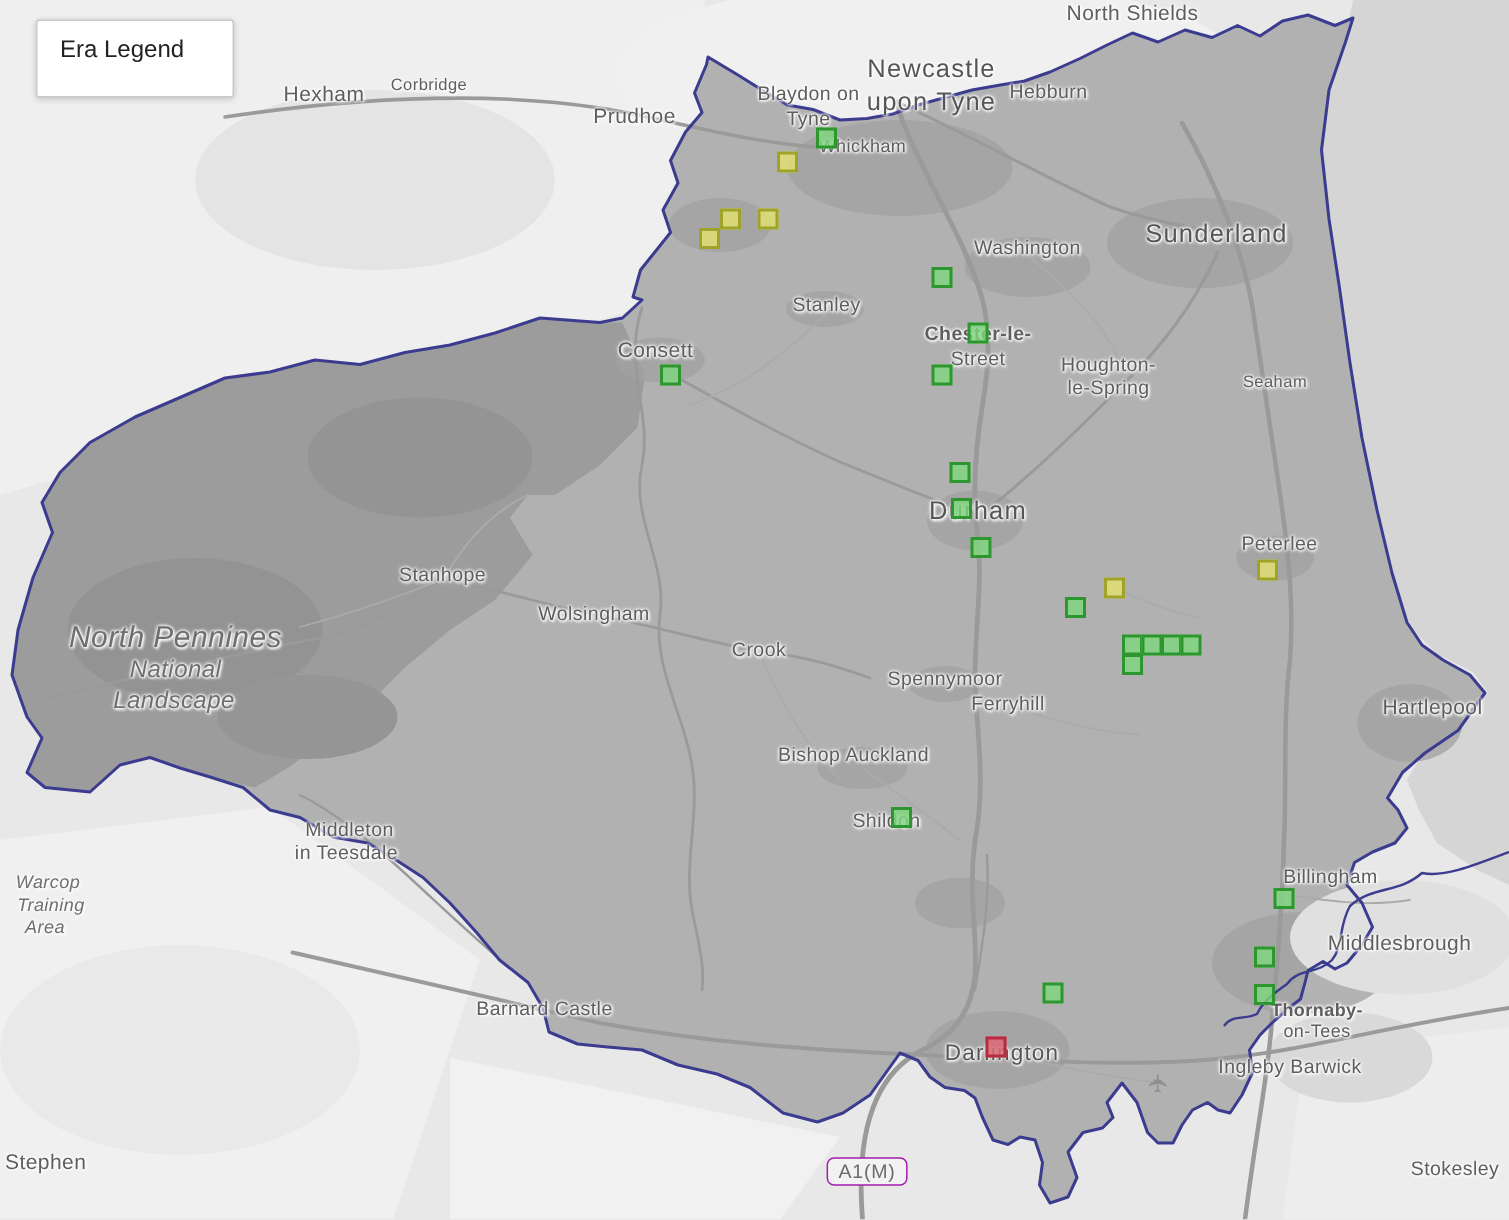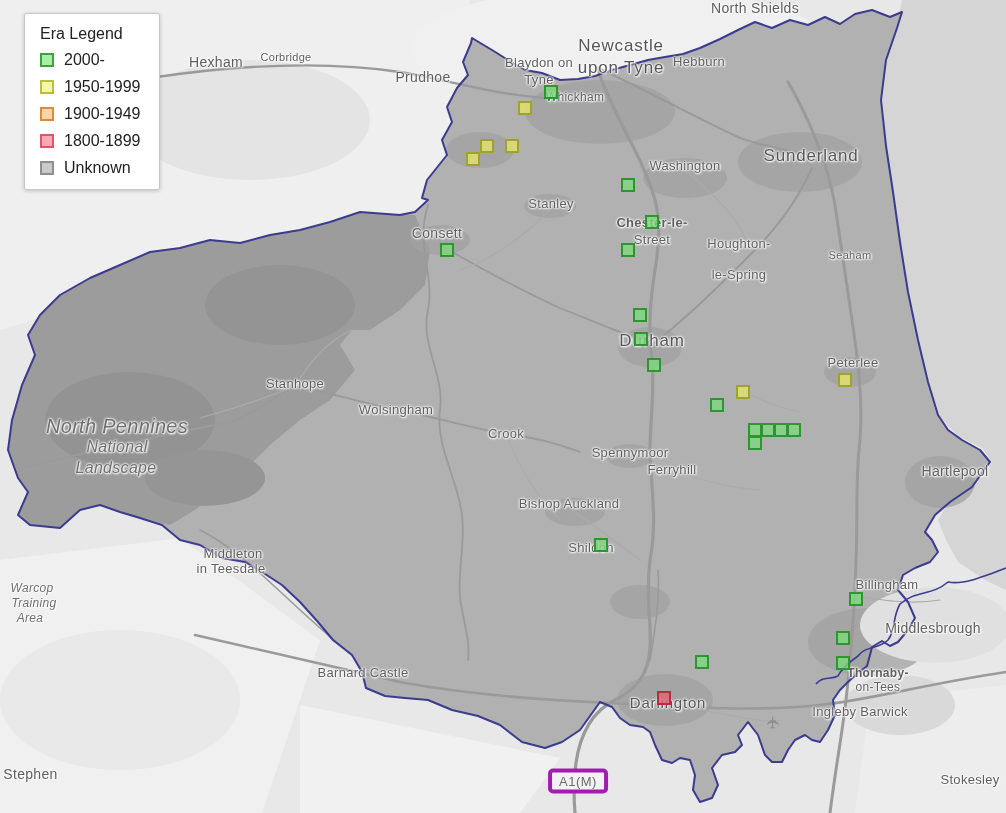--- a/index.html
+++ b/index.html
@@ -29,21 +29,21 @@
     box-shadow:0 1px 4px rgba(0,0,0,.2);
     padding:11px 18px 12px 15px;min-width:97px;
   }
   .legend-title{font-size:16px;color:#222;margin:0 0 9px 0;}
   .legend-row{display:flex;align-items:center;margin-bottom:11px;}
   .legend-row:last-child{margin-bottom:1px;}
   .legend-swatch{width:10px;height:10px;border:2px solid #000;margin-right:10px;flex:0 0 auto;}
   .legend-label{font-size:16px;color:#222;line-height:1;}
   .road-badge{
     position:absolute;transform:translate(-50%,-50%);z-index:3;
-    background:#f2f2f2;border:4px solid #a21caf;border-radius:5px;
+    background:#f2f2f2;border:1px solid #a21caf;border-radius:5px;
     color:#6b6b6b;font-size:13px;padding:1px 7px;letter-spacing:.5px;
   }
   .airplane{
     position:absolute;transform:translate(-50%,-50%) rotate(-90deg);z-index:2;
     color:#8f8f8f;font-size:17px;
   }
 </style>
 </head>
 <body>
 
@@ -131,21 +131,21 @@
       <div class="map-label" style="left: 539px; top: 62px; font-size: 13px;">Blaydon on</div>
       <div class="map-label" style="left: 539px; top: 79px; font-size: 13px;">Tyne</div>
       <div class="map-label" style="left: 575px; top: 97px; font-size: 12px;">Whickham</div>
       <div class="map-label big" style="left: 811px; top: 156px; font-size: 17px;">Sunderland</div>
       <div class="map-label" style="left: 685px; top: 165px; font-size: 13px;">Washington</div>
       <div class="map-label" style="left: 551px; top: 203px; font-size: 13px;">Stanley</div>
       <div class="map-label" style="left: 652px; top: 222px; font-size: 13px; font-weight: bold;">Chester-le-</div>
       <div class="map-label" style="left: 652px; top: 239px; font-size: 13px;">Street</div>
       <div class="map-label" style="left: 437px; top: 233px; font-size: 14px;">Consett</div>
       <div class="map-label" style="left: 739px; top: 243px; font-size: 13px;">Houghton-</div>
-      <div class="map-label" style="left: 739px; top: 258px; font-size: 13px; margin-top: 16px;">le-Spring</div>
+      <div class="map-label" style="left: 739px; top: 258px; font-size: 13px;">le-Spring</div>
       <div class="map-label" style="left: 850px; top: 255px; font-size: 11px;">Seaham</div>
       <div class="map-label big" style="left: 652px; top: 341px; font-size: 17px;">Durham</div>
       <div class="map-label" style="left: 853px; top: 362px; font-size: 13px;">Peterlee</div>
       <div class="map-label" style="left: 295px; top: 383px; font-size: 13px;">Stanhope</div>
       <div class="map-label" style="left: 396px; top: 409px; font-size: 13px;">Wolsingham</div>
       <div class="map-label italic" style="left: 117px; top: 426px; font-size: 20px;">North Pennines</div>
       <div class="map-label italic" style="left: 117px; top: 447px; font-size: 16px;">National</div>
       <div class="map-label italic" style="left: 116px; top: 468px; font-size: 16px;">Landscape</div>
       <div class="map-label" style="left: 506px; top: 433px; font-size: 13px;">Crook</div>
       <div class="map-label" style="left: 630px; top: 452px; font-size: 13px;">Spennymoor</div>
@@ -195,37 +195,15 @@
       <div class="marker" style="left: 480px; top: 139px; background: rgba(228, 228, 110, 0.8); border-color: rgb(159, 163, 42);"></div>
       <div class="marker" style="left: 505px; top: 139px; background: rgba(228, 228, 110, 0.8); border-color: rgb(159, 163, 42);"></div>
       <div class="marker" style="left: 466px; top: 152px; background: rgba(228, 228, 110, 0.8); border-color: rgb(159, 163, 42);"></div>
       <div class="marker" style="left: 736px; top: 385px; background: rgba(228, 228, 110, 0.8); border-color: rgb(159, 163, 42);"></div>
       <div class="marker" style="left: 838px; top: 373px; background: rgba(228, 228, 110, 0.8); border-color: rgb(159, 163, 42);"></div>
       <div class="marker" style="left: 657px; top: 691px; background: rgba(219, 105, 117, 0.85); border-color: rgb(184, 44, 64);"></div>
     </div>
 
   <div class="legend">
     <div class="legend-title">Era Legend</div>
-    <div id="legend-rows">
-        <div class="legend-row">
-          <span class="legend-swatch" style="background: rgb(169, 237, 169); border-color: rgb(61, 162, 61);"></span>
-          <span class="legend-label">2000-</span>
-        </div>
-        <div class="legend-row">
-          <span class="legend-swatch" style="background: rgb(244, 247, 166); border-color: rgb(185, 191, 64);"></span>
-          <span class="legend-label">1950-1999</span>
-        </div>
-        <div class="legend-row">
-          <span class="legend-swatch" style="background: rgb(248, 214, 168); border-color: rgb(224, 136, 62);"></span>
-          <span class="legend-label">1900-1949</span>
-        </div>
-        <div class="legend-row">
-          <span class="legend-swatch" style="background: rgb(248, 170, 180); border-color: rgb(224, 85, 102);"></span>
-          <span class="legend-label">1800-1899</span>
-        </div>
-        <div class="legend-row">
-          <span class="legend-swatch" style="background: rgb(201, 201, 201); border-color: rgb(143, 143, 143);"></span>
-          <span class="legend-label">Unknown</span>
-        </div>
-      </div>
   </div>
 
 </div>
 
 </body></html>

